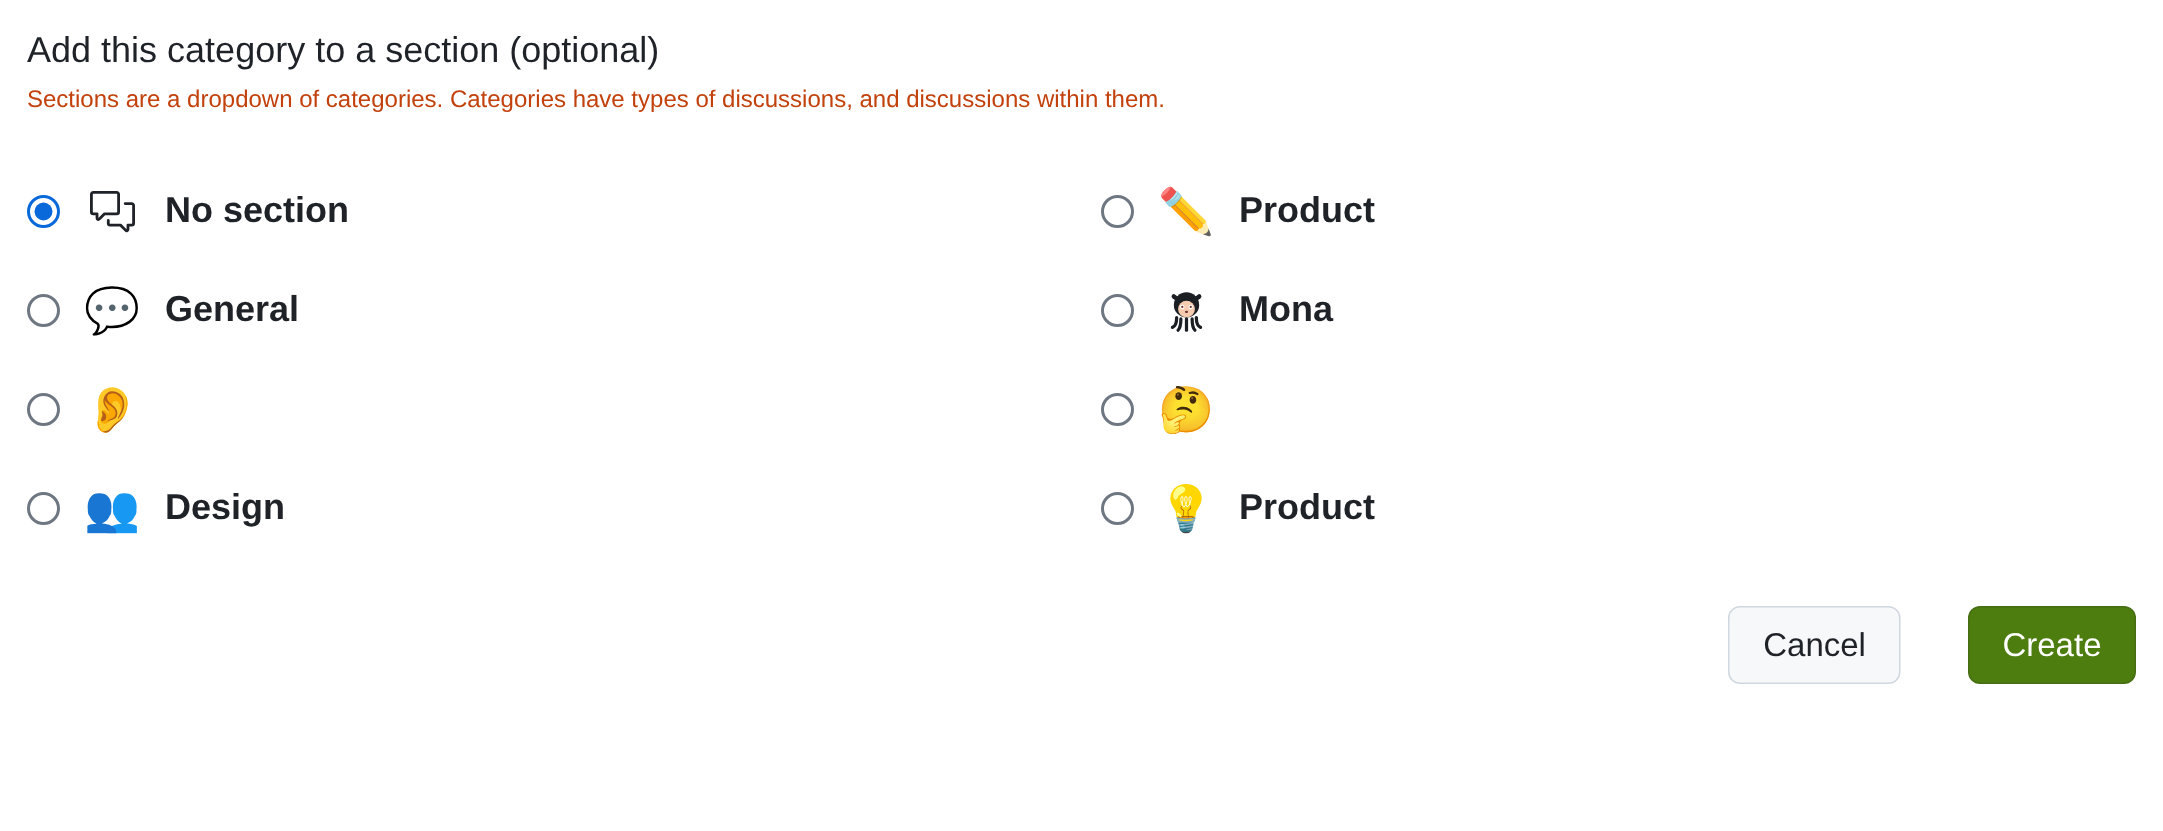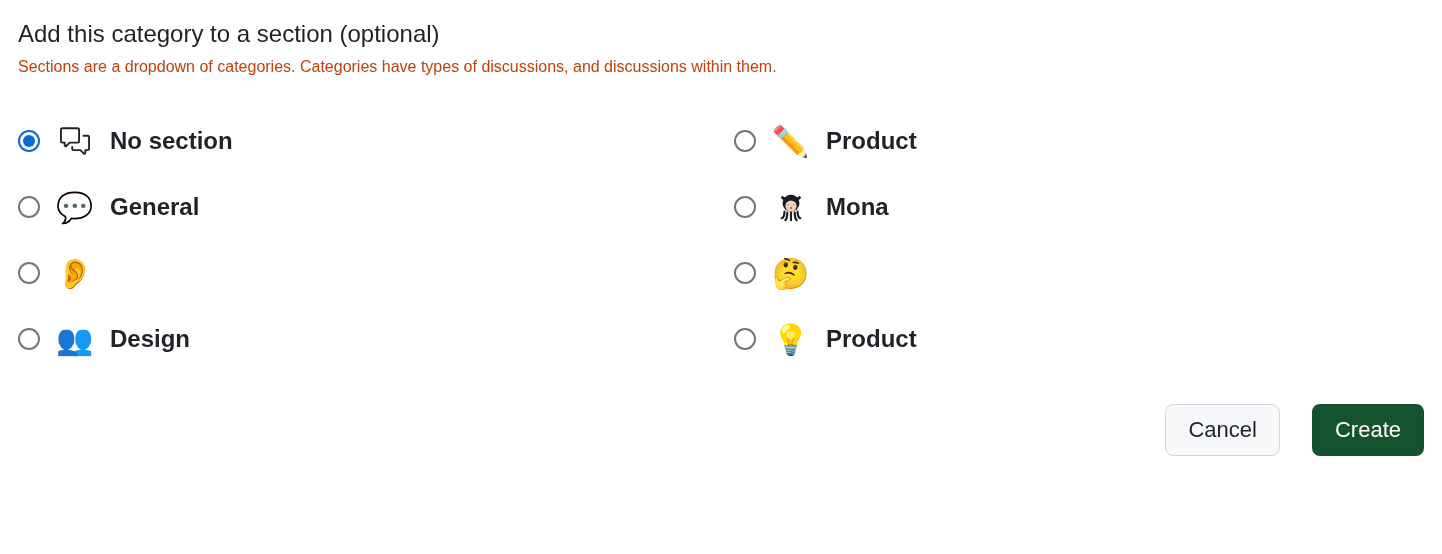--- a/index.html
+++ b/index.html
@@ -81,40 +81,41 @@
       fill: #1f2328;
     }
     .option-label {
       font-size: 24px;
       font-weight: 600;
       color: #1f2328;
     }
     .footer {
       display: flex;
       justify-content: flex-end;
-      gap: 32px;
+      gap: 14px;
     }
     .btn {
       padding: 12px 22px;
       font-size: 22px;
       font-weight: 500;
       border-radius: 8px;
       cursor: pointer;
       border: 1px solid transparent;
       font-family: inherit;
     }
     .btn-cancel {
       background: #f6f8fa;
       border-color: #d0d7de;
       color: #1f2328;
     }
     .btn-create {
-      background: #14532d;
+      background: #4d7c0f;
       color: #ffffff;
       border-color: rgba(31,35,40,0.15);
+      margin-left: 31px;
     }
     
     .mona-svg {
       width: 33px;
       height: 33px;
     }
   </style>
 </head>
 <body>
 

